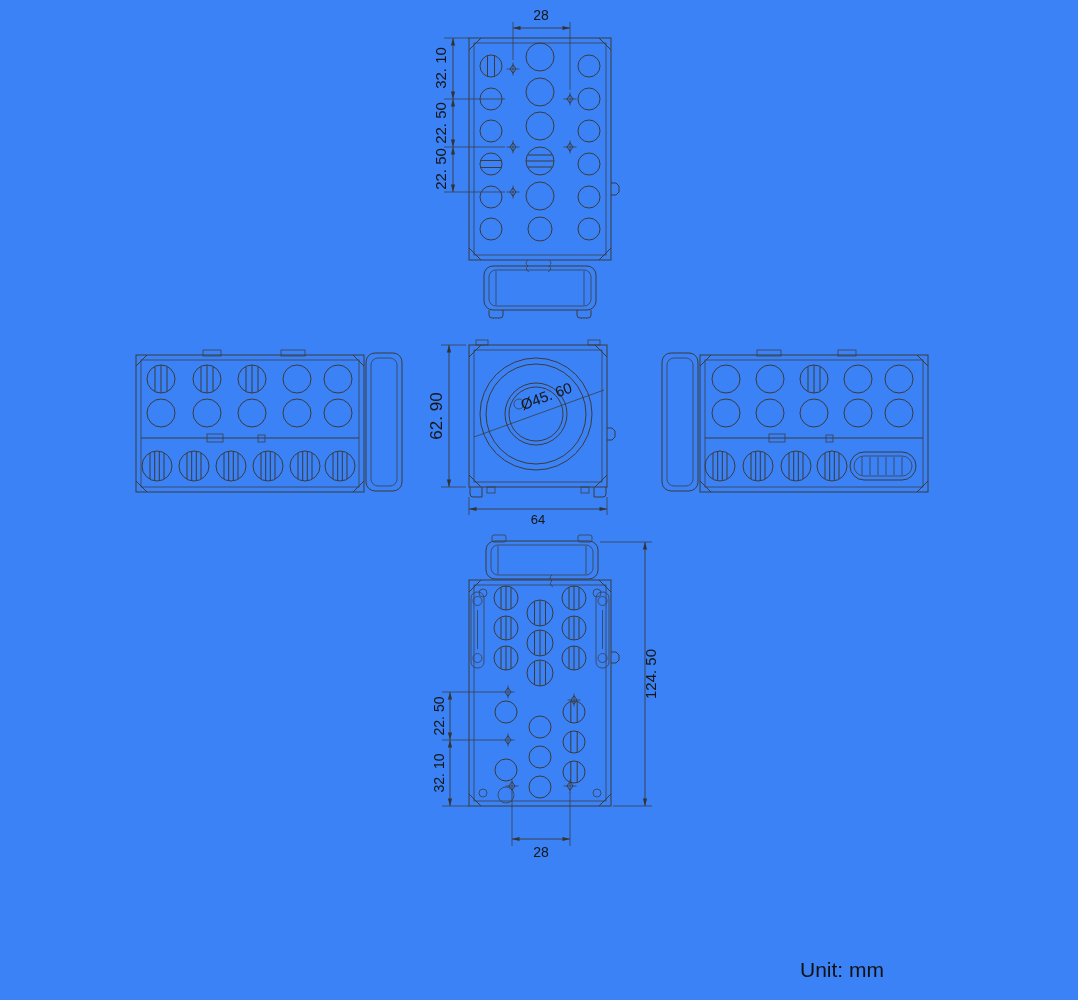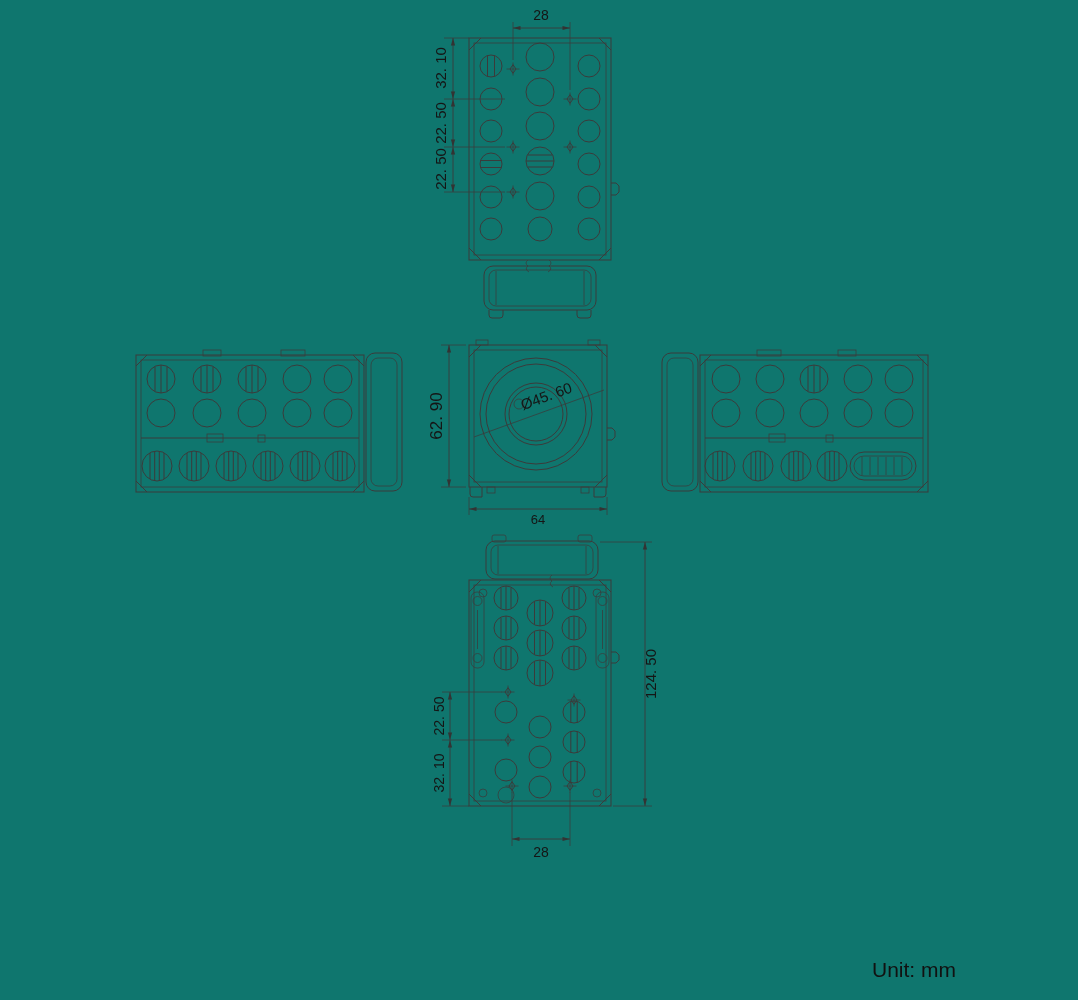--- a/index.html
+++ b/index.html
@@ -1,26 +1,26 @@
 <!DOCTYPE html>
 <html><head>
 <meta charset="utf-8">
 <style>
   html,body{margin:0;background:#fff}
-  .sheet{position:relative;width:1078px;height:1000px;background:#0f766e;font-family:"Liberation Sans",sans-serif;overflow:hidden}
+  .sheet{position:relative;width:1078px;height:1000px;background:#3b82f6;font-family:"Liberation Sans",sans-serif;overflow:hidden}
   .sheet > svg{position:absolute;left:0;top:0}
   .draw *{stroke:#3b3b3b;fill:none;stroke-width:1}
   .draw .thin{stroke-width:.75}
   .draw .dimln{stroke-width:.9}
   .draw .arrhead{fill:#333;stroke:none}
   .draw text{stroke:none;fill:#151515;font-family:"Liberation Sans",sans-serif;font-size:15px}
   .draw text.t17{font-size:17px}
   .draw text.t14{font-size:14px}
   .draw text.t13{font-size:13px}
-  .unit{position:absolute;left:872px;top:958px;font-size:21px;color:#111;font-family:"Liberation Sans",sans-serif}
+  .unit{position:absolute;left:800px;top:958px;font-size:21px;color:#111;font-family:"Liberation Sans",sans-serif}
 </style>
 </head>
 <body>
 
 <div class="sheet">
 <svg class="draw" width="1078" height="1000" viewBox="0 0 1078 1000">
   <defs>
     <marker id="arr" viewBox="0 0 12 12" refX="11" refY="6" markerWidth="10" markerHeight="10" orient="auto-start-reverse">
       <path class="arrhead" d="M1,3.2 L11,6 L1,8.8 Z"></path>
     </marker>

